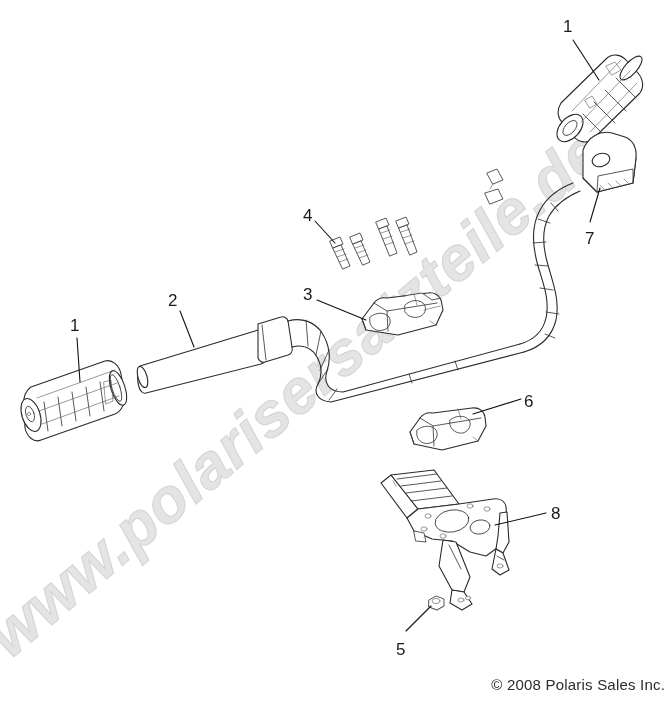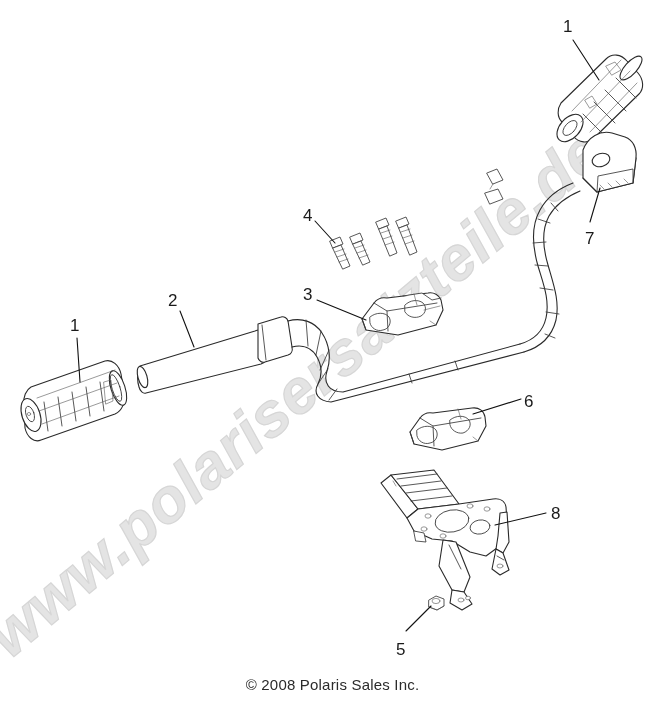--- a/index.html
+++ b/index.html
@@ -29,21 +29,21 @@
     font-size: 17px;
     color: #1a1a1a;
     line-height: 1;
     user-select: none;
   }
   #copyright-line {
     position: absolute;
     left: 0;
     right: 0;
     top: 676px;
-    text-align: center;
+    text-align: right;
     font-family: "Liberation Sans", sans-serif;
     font-size: 15px;
     color: #2b2b2b;
     letter-spacing: 0.2px;
   }
   .wm-text {
     font-family: "Liberation Sans", sans-serif;
     font-size: 62px;
     font-weight: bold;
     font-style: italic;

